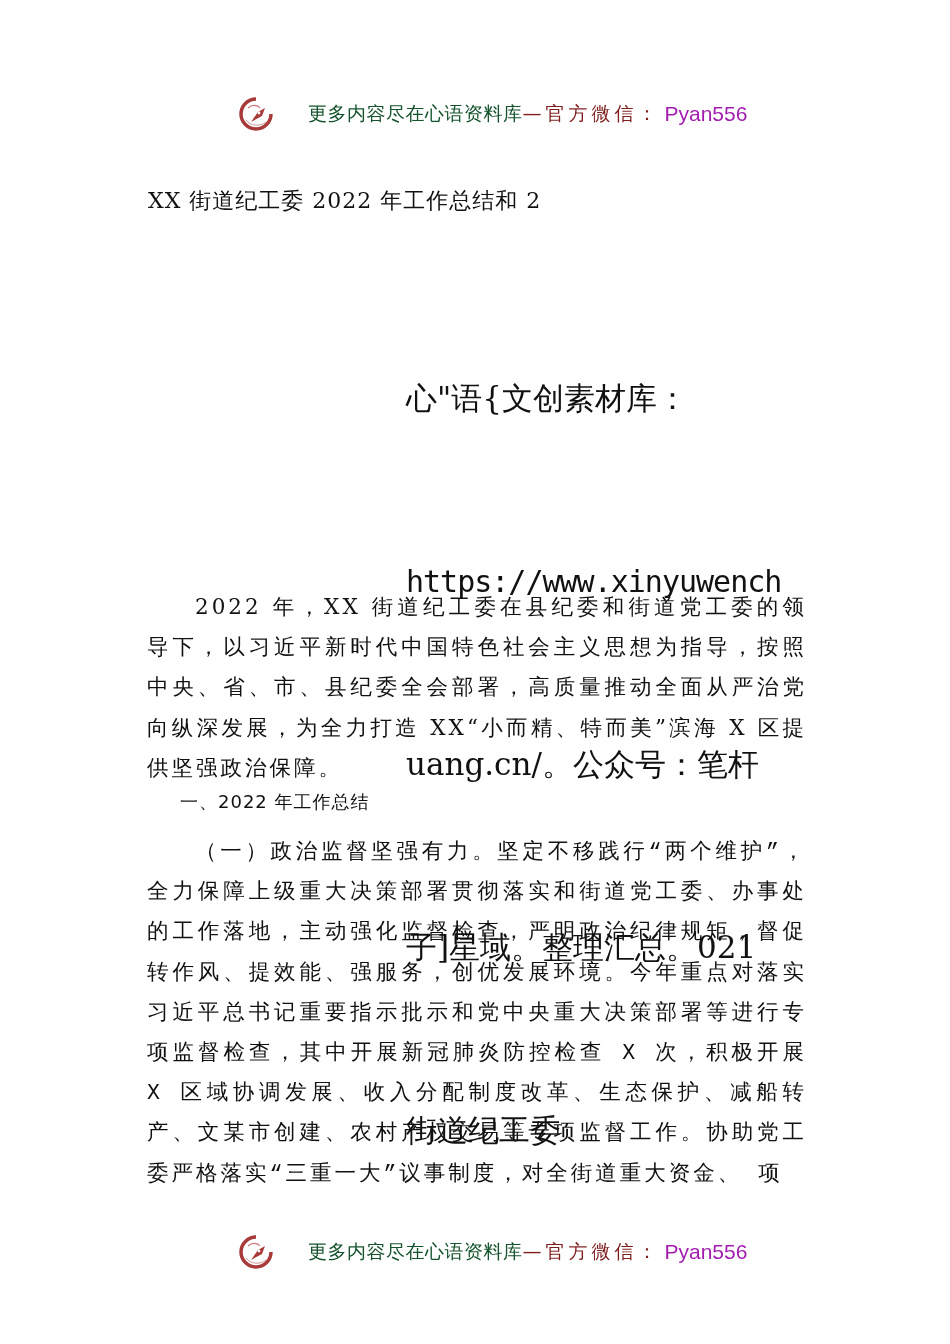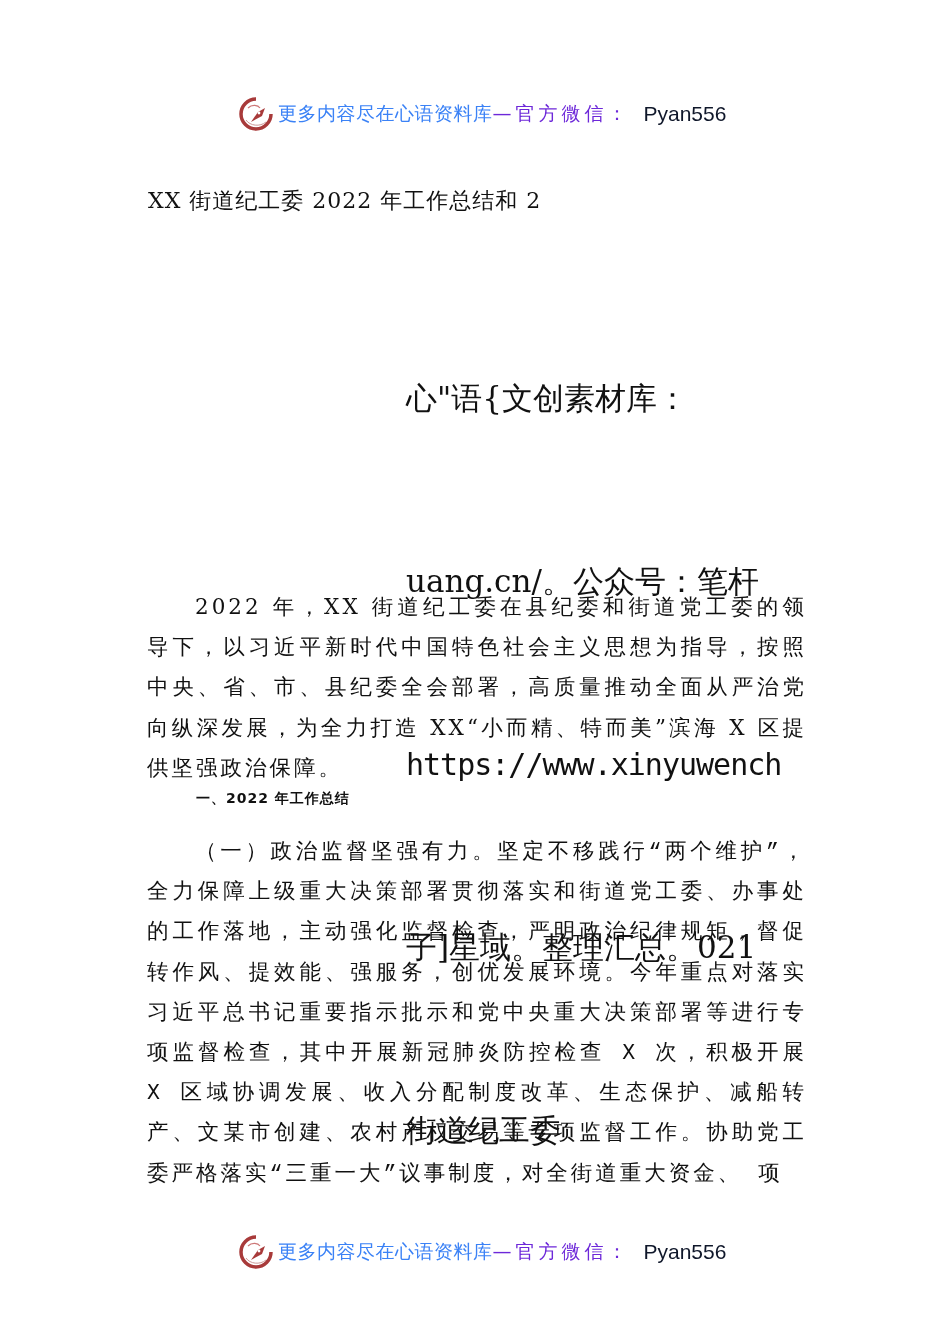--- a/index.html
+++ b/index.html
@@ -3,35 +3,35 @@
 <meta charset="utf-8">
 <style>
   html, body { margin:0; padding:0; background:#ffffff; }
   body { width:950px; height:1344px; position:relative; overflow:hidden;
          font-family:"DejaVu Serif", "Liberation Serif", serif; color:#111; }
 
   .banner { position:absolute; left:238px; height:40px; display:flex; align-items:center; white-space:nowrap; }
   .banner.top { top:94px; }
   .banner.bottom { top:1232px; }
   .banner .logo { width:36px; height:36px; margin-right:4px; flex:none; }
-  .banner .brand { font-family:"DejaVu Serif", serif; font-size:19px; color:#3b82f6; letter-spacing:0.5px; }
-  .banner .sep { font-family:"DejaVu Sans", sans-serif; font-size:19px; color:#6d28d9; letter-spacing:4px; }
-  .banner .id { font-family:"Liberation Sans", sans-serif; font-size:21px; color:#0f172a; margin-left:13px; }
+  .banner .brand { font-family:"DejaVu Serif", serif; font-size:19px; color:#14532d; letter-spacing:0.5px;margin-left:30px; }
+  .banner .sep { font-family:"DejaVu Sans", sans-serif; font-size:19px; color:#7f1d1d; letter-spacing:4px; }
+  .banner .id { font-family:"Liberation Sans", sans-serif; font-size:21px; color:#a21caf; margin-left:4px; }
 
   .title-line1 { position:absolute; left:148px; top:186px; font-size:22px; letter-spacing:1px; white-space:nowrap;
                  font-family:"DejaVu Serif", serif; }
   .title-block { position:absolute; left:406px; top:246px; width:400px; font-size:31px; line-height:61px; white-space:pre-wrap;
                  font-family:"DejaVu Serif", serif; }
   .title-block .l { display:block; white-space:nowrap; }
   .title-block .mono { font-family:"DejaVu Sans Mono", "Liberation Mono", monospace; font-size:30px; letter-spacing:-1px; }
 
   .body { position:absolute; left:147px; width:660px; font-size:21.5px; line-height:40.2px; letter-spacing:3px; text-align:justify; }
   .para1 { top:587px; }
   .para1 p, .para2 p { margin:0; text-indent:48px; }
-  .heading1 { position:absolute; left:196px; top:790px; font-family:"DejaVu Sans", sans-serif; font-size:14px; font-weight:bold; letter-spacing:1px; }
+  .heading1 { position:absolute; left:180px; top:790px; font-family:"DejaVu Sans", sans-serif; font-size:18px; font-weight:normal; letter-spacing:1px; }
   .para2 { top:832px;font-family:Liberation Mono, monospace; }
 </style>
 </head>
 <body>
 
 <div class="banner top">
   <svg class="logo" viewBox="0 0 36 36">
     <path d="M18 3 A15 15 0 1 0 33 18" fill="none" stroke="#a83a3a" stroke-width="3.5"></path>
     <path d="M10 12 C14 8, 20 9, 22 12" fill="none" stroke="#c77" stroke-width="1.2"></path>
     <path d="M13 26 L20 16 L27 12 L24 20 Z" fill="#a83a3a"></path>
@@ -39,22 +39,22 @@
     <path d="M8 24 C12 30, 22 31, 28 26" fill="none" stroke="#c99" stroke-width="1"></path>
   </svg>
   <span class="brand">更多内容尽在心语资料库</span>
   <span class="sep">—官方微信：</span>
   <span class="id">Pyan556</span>
 </div>
 
 <div class="title-line1">XX 街道纪工委 2022 年工作总结和 2</div>
 <div class="title-block">
   <span class="l">心"语{文创素材库：</span>
+  <span class="l mono">https://www.xinyuwench</span>
   <span class="l">uang.cn/。公众号：笔杆</span>
-  <span class="l mono">https://www.xinyuwench</span>
   <span class="l">子]星域。整理汇总。021</span>
   <span class="l">街道纪工委</span>
 </div>
 
 <div class="body para1">
   <p>2022 年，XX 街道纪工委在县纪委和街道党工委的领导下，以习近平新时代中国特色社会主义思想为指导，按照中央、省、市、县纪委全会部署，高质量推动全面从严治党向纵深发展，为全力打造 XX“小而精、特而美”滨海 X 区提供坚强政治保障。</p>
 </div>
 
 <div class="heading1">一、2022 年工作总结</div>
 

